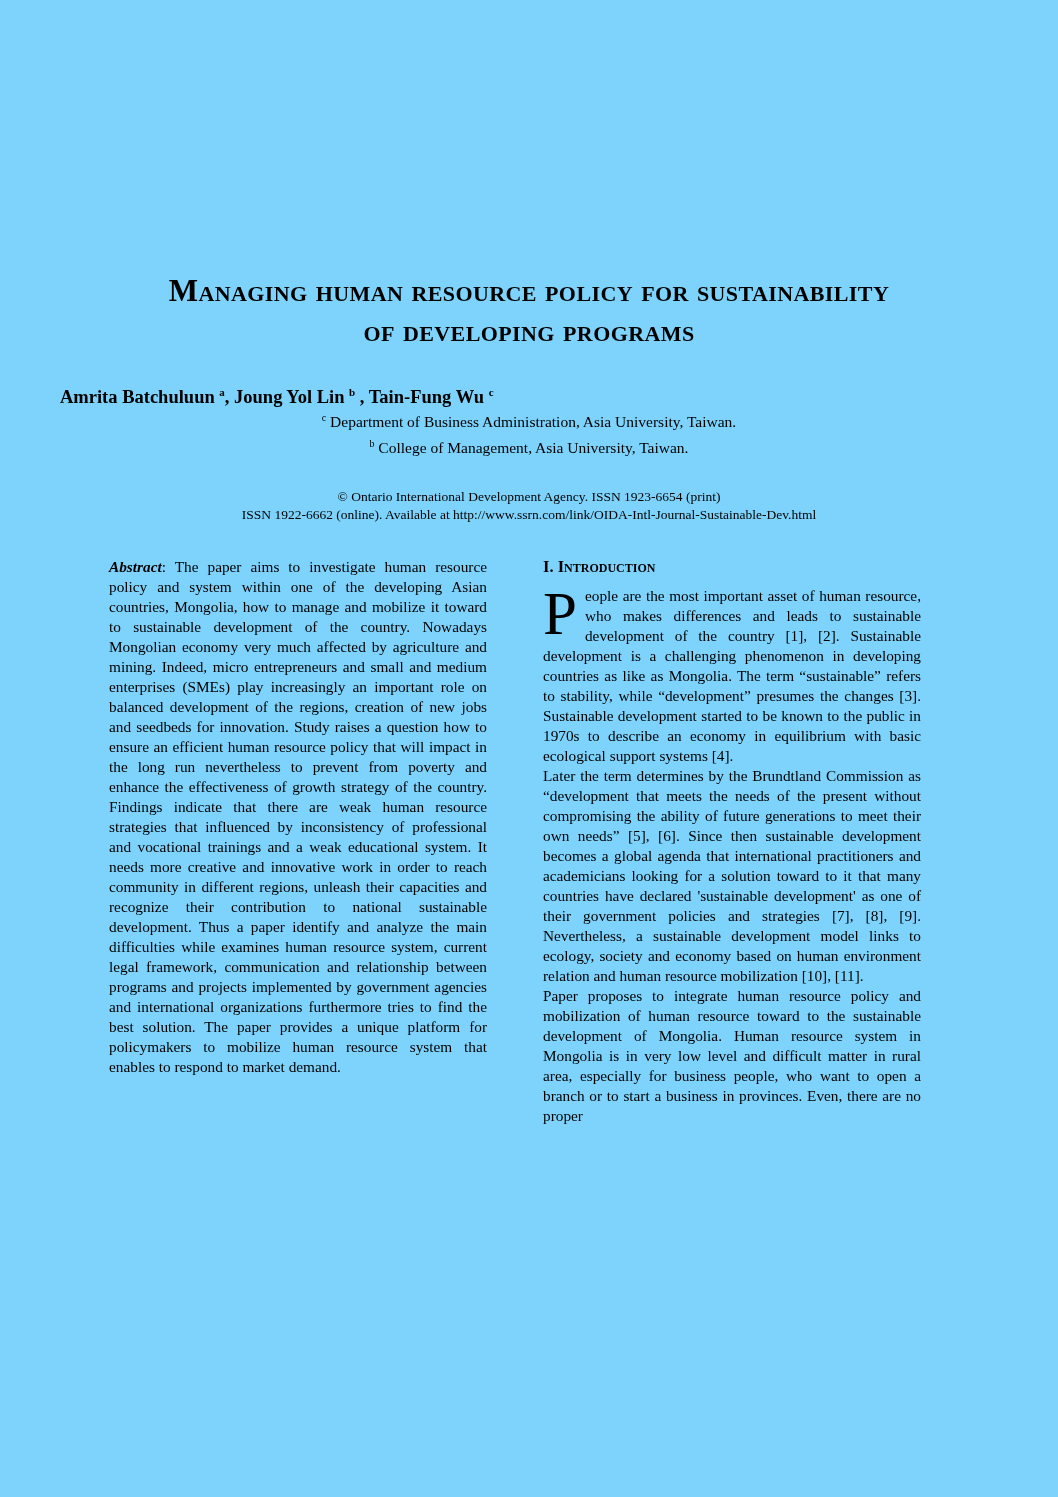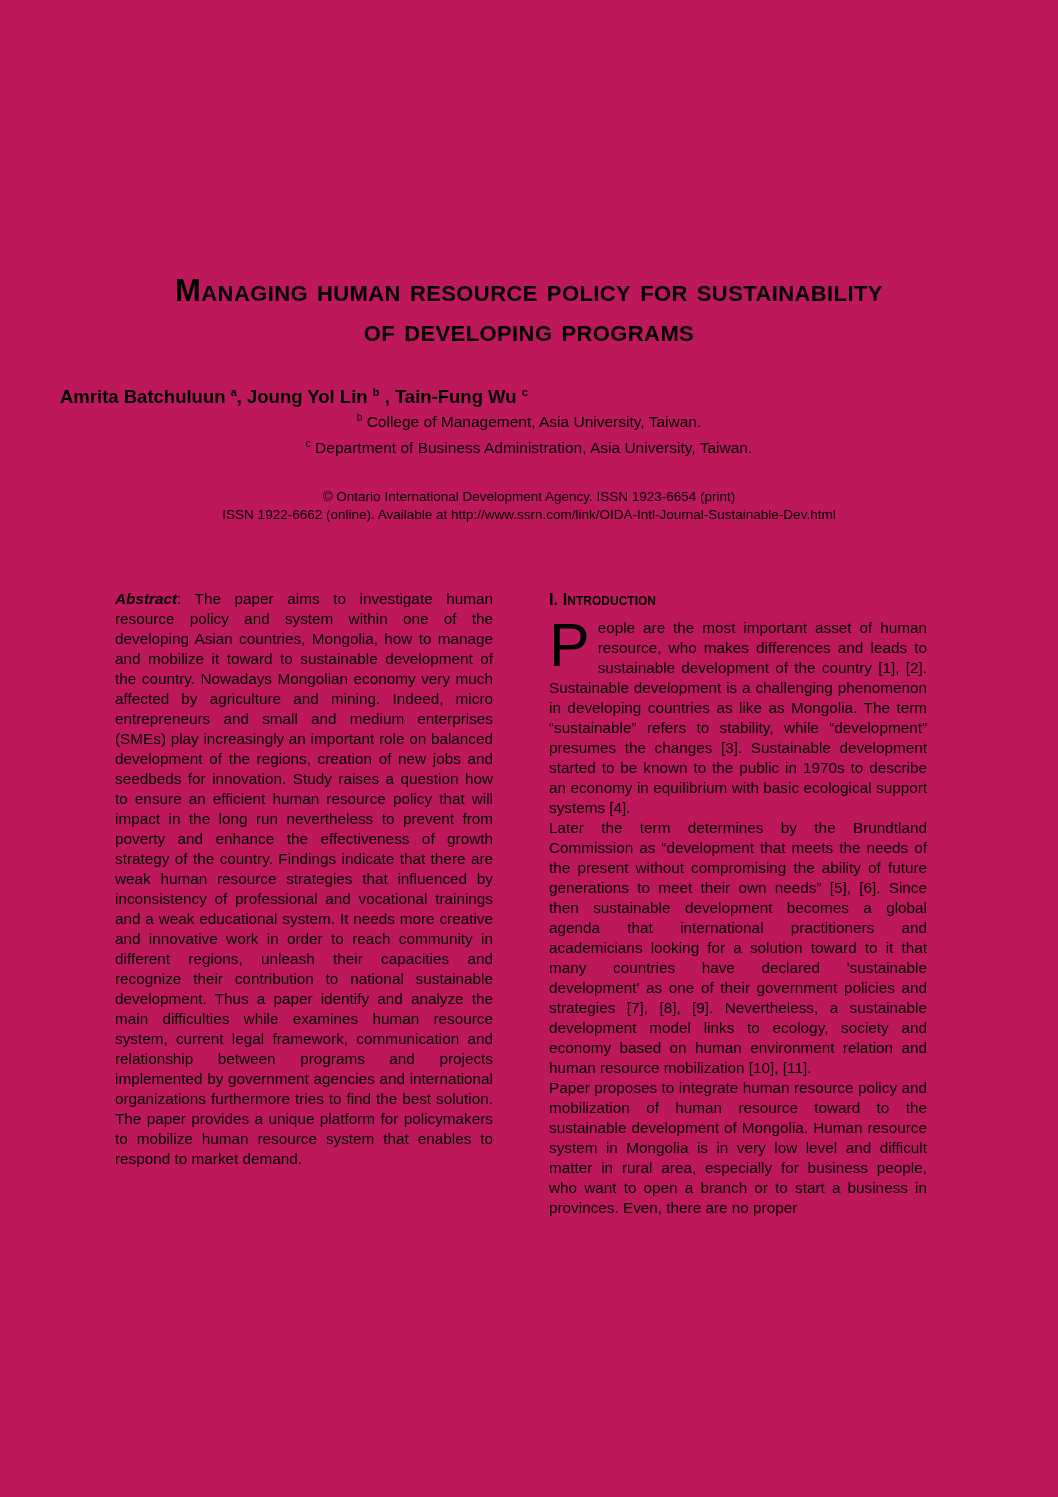--- a/index.html
+++ b/index.html
@@ -1,23 +1,23 @@
 <!DOCTYPE html>
 <html><head>
 <meta charset="utf-8">
 <style>
   html, body { margin: 0; padding: 0; background: #e8e8e8; }
   .page {
     position: relative;
     width: 1058px;
     height: 1497px;
     margin: 0 auto;
-    background: #be185d;
+    background: #7dd3fc;
     color: #000000;
-    font-family: Liberation Sans, sans-serif;
+    font-family: Liberation Serif, serif;
     overflow: hidden;
   }
   .title-block {
     position: absolute;
     top: 271px;
     left: 60px;
     width: 938px;
     text-align: center;
     font-weight: bold;
     font-variant: small-caps;
@@ -50,24 +50,23 @@
     top: 488px;
     left: 60px;
     width: 938px;
     text-align: center;
     font-size: 13.5px;
     line-height: 18px;
   }
   .columns {
     position: absolute;
     top: 557px;
-    left: 115px;
+    left: 109px;
     width: 812px;
     display: flex;
-    margin-top: 32px;
   }
   .col-left { width: 378px; margin-right: 56px; flex: none; }
   .col-right { width: 378px; flex: none; }
   p.body {
     margin: 0;
     font-size: 15.3px;
     line-height: 20px;
     text-align: justify;
   }
   .label-bi { font-weight: bold; font-style: italic; }
@@ -94,22 +93,22 @@
 <div class="page">
 
   <div class="title-block">
     <div>Managing human resource policy for sustainability</div>
     <div>of developing programs</div>
   </div>
 
   <div class="authors-line"><span>Amrita Batchuluun </span><sup>a</sup><span>, Joung Yol Lin </span><sup>b</sup><span> , Tain-Fung Wu </span><sup>c</sup></div>
 
   <div class="affiliations">
+    <div><sup>c</sup><span> Department of Business Administration, Asia University, Taiwan.</span></div>
     <div><sup>b</sup><span> College of Management, Asia University, Taiwan.</span></div>
-    <div><sup>c</sup><span> Department of Business Administration, Asia University, Taiwan.</span></div>
   </div>
 
   <div class="copyright-block">
     <div>© Ontario International Development Agency. ISSN 1923-6654 (print)</div>
     <div>ISSN 1922-6662 (online). Available at http://www.ssrn.com/link/OIDA-Intl-Journal-Sustainable-Dev.html</div>
   </div>
 
   <main class="columns">
 
     <section class="col-left">

